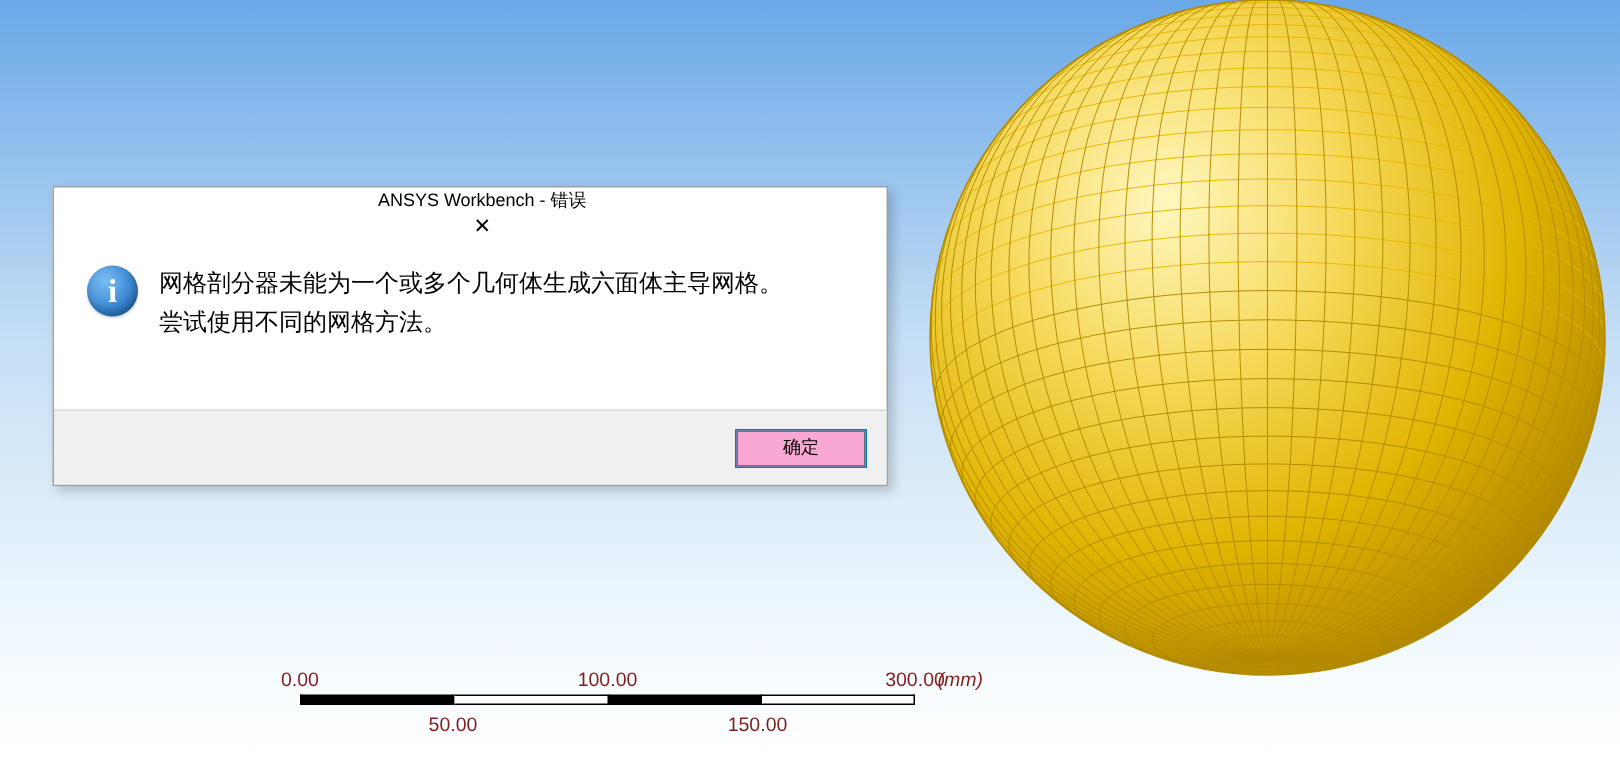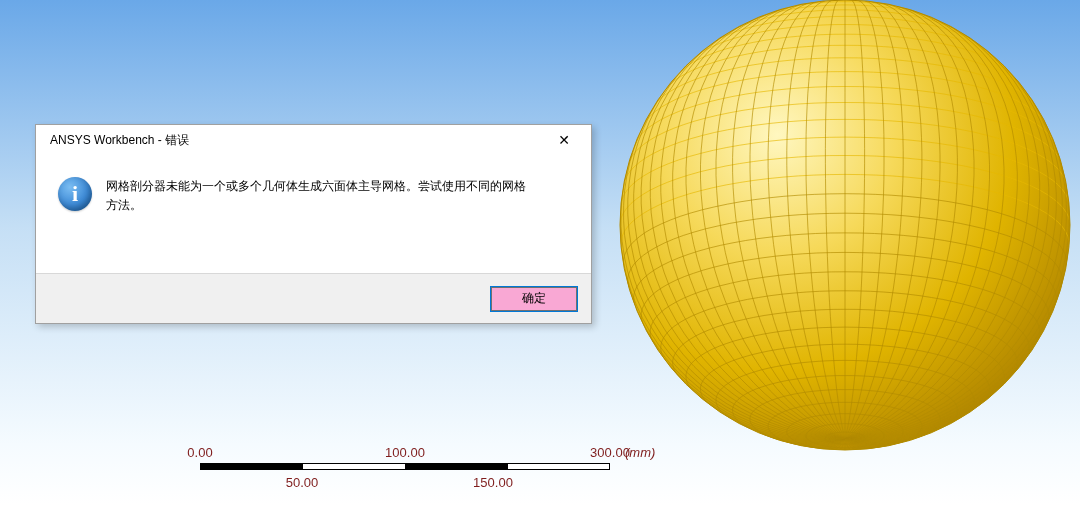--- a/index.html
+++ b/index.html
@@ -52,22 +52,23 @@
       background: #ffffff;
       border: 1px solid #a0a0a0;
       box-shadow: 3px 3px 7px rgba(0,0,0,.2);
       font-size: 12px;
       color: #000;
     }
     .dlg-titlebar {
       height: 30px;
       display: flex;
       align-items: center;
-      padding: 0 8px 0 14px;
+      padding: 0 8px 0 24px;
       justify-content: space-between;
+      flex-direction: column;
     }
     .dlg-title { font-size: 12px; color: #000; }
     .close-btn {
       width: 38px;
       height: 24px;
       display: flex;
       align-items: center;
       justify-content: center;
       font-size: 14px;
       font-family: Arial, sans-serif;
@@ -81,21 +82,21 @@
       min-height: 110px;
     }
     .info-icon {
       width: 34px; height: 34px; border-radius: 50%;
       background: radial-gradient(circle at 35% 30%, #7bbdf2 0%, #3d8ad6 55%, #175fa6 100%);
       display: flex; align-items: center; justify-content: center;
       color: #fff; font-weight: bold; font-size: 22px; font-family: Georgia, serif;
       flex-shrink: 0;
       box-shadow: inset -2px -3px 6px rgba(0,0,0,.25), 0 1px 2px rgba(0,0,0,.2);
     }
-    .dlg-msg { font-size: 12px; line-height: 1.6; color: #000; max-width: 430px; }
+    .dlg-msg { font-size: 16px; line-height: 1.6; color: #000; max-width: 430px; }
     .dlg-footer {
       position: absolute;
       left: 0; right: 0; bottom: 0;
       height: 50px;
       background: #f0f0f0;
       border-top: 1px solid #d8d8d8;
       display: flex;
       justify-content: flex-end;
       align-items: center;
       padding-right: 14px;
@@ -244,21 +245,21 @@
     <span class="unit">(mm)</span>
   </div>
   <div class="track">
     <div class="seg bk"></div>
     <div class="seg wt"></div>
     <div class="seg bk"></div>
     <div class="seg wt"></div>
   </div>
   <div class="scale-bot">
     <span class="lbl" style="left:102px">50.00</span>
-    <span class="lbl" style="left:293px">150.00</span>
+    <span class="lbl" style="left:305px">150.00</span>
   </div>
 </div>
 
 <div class="dialog">
   <div class="dlg-titlebar">
     <span class="dlg-title">ANSYS Workbench - 错误</span>
     <button class="close-btn">✕</button>
   </div>
   <div class="dlg-body">
     <div class="info-icon">i</div>

